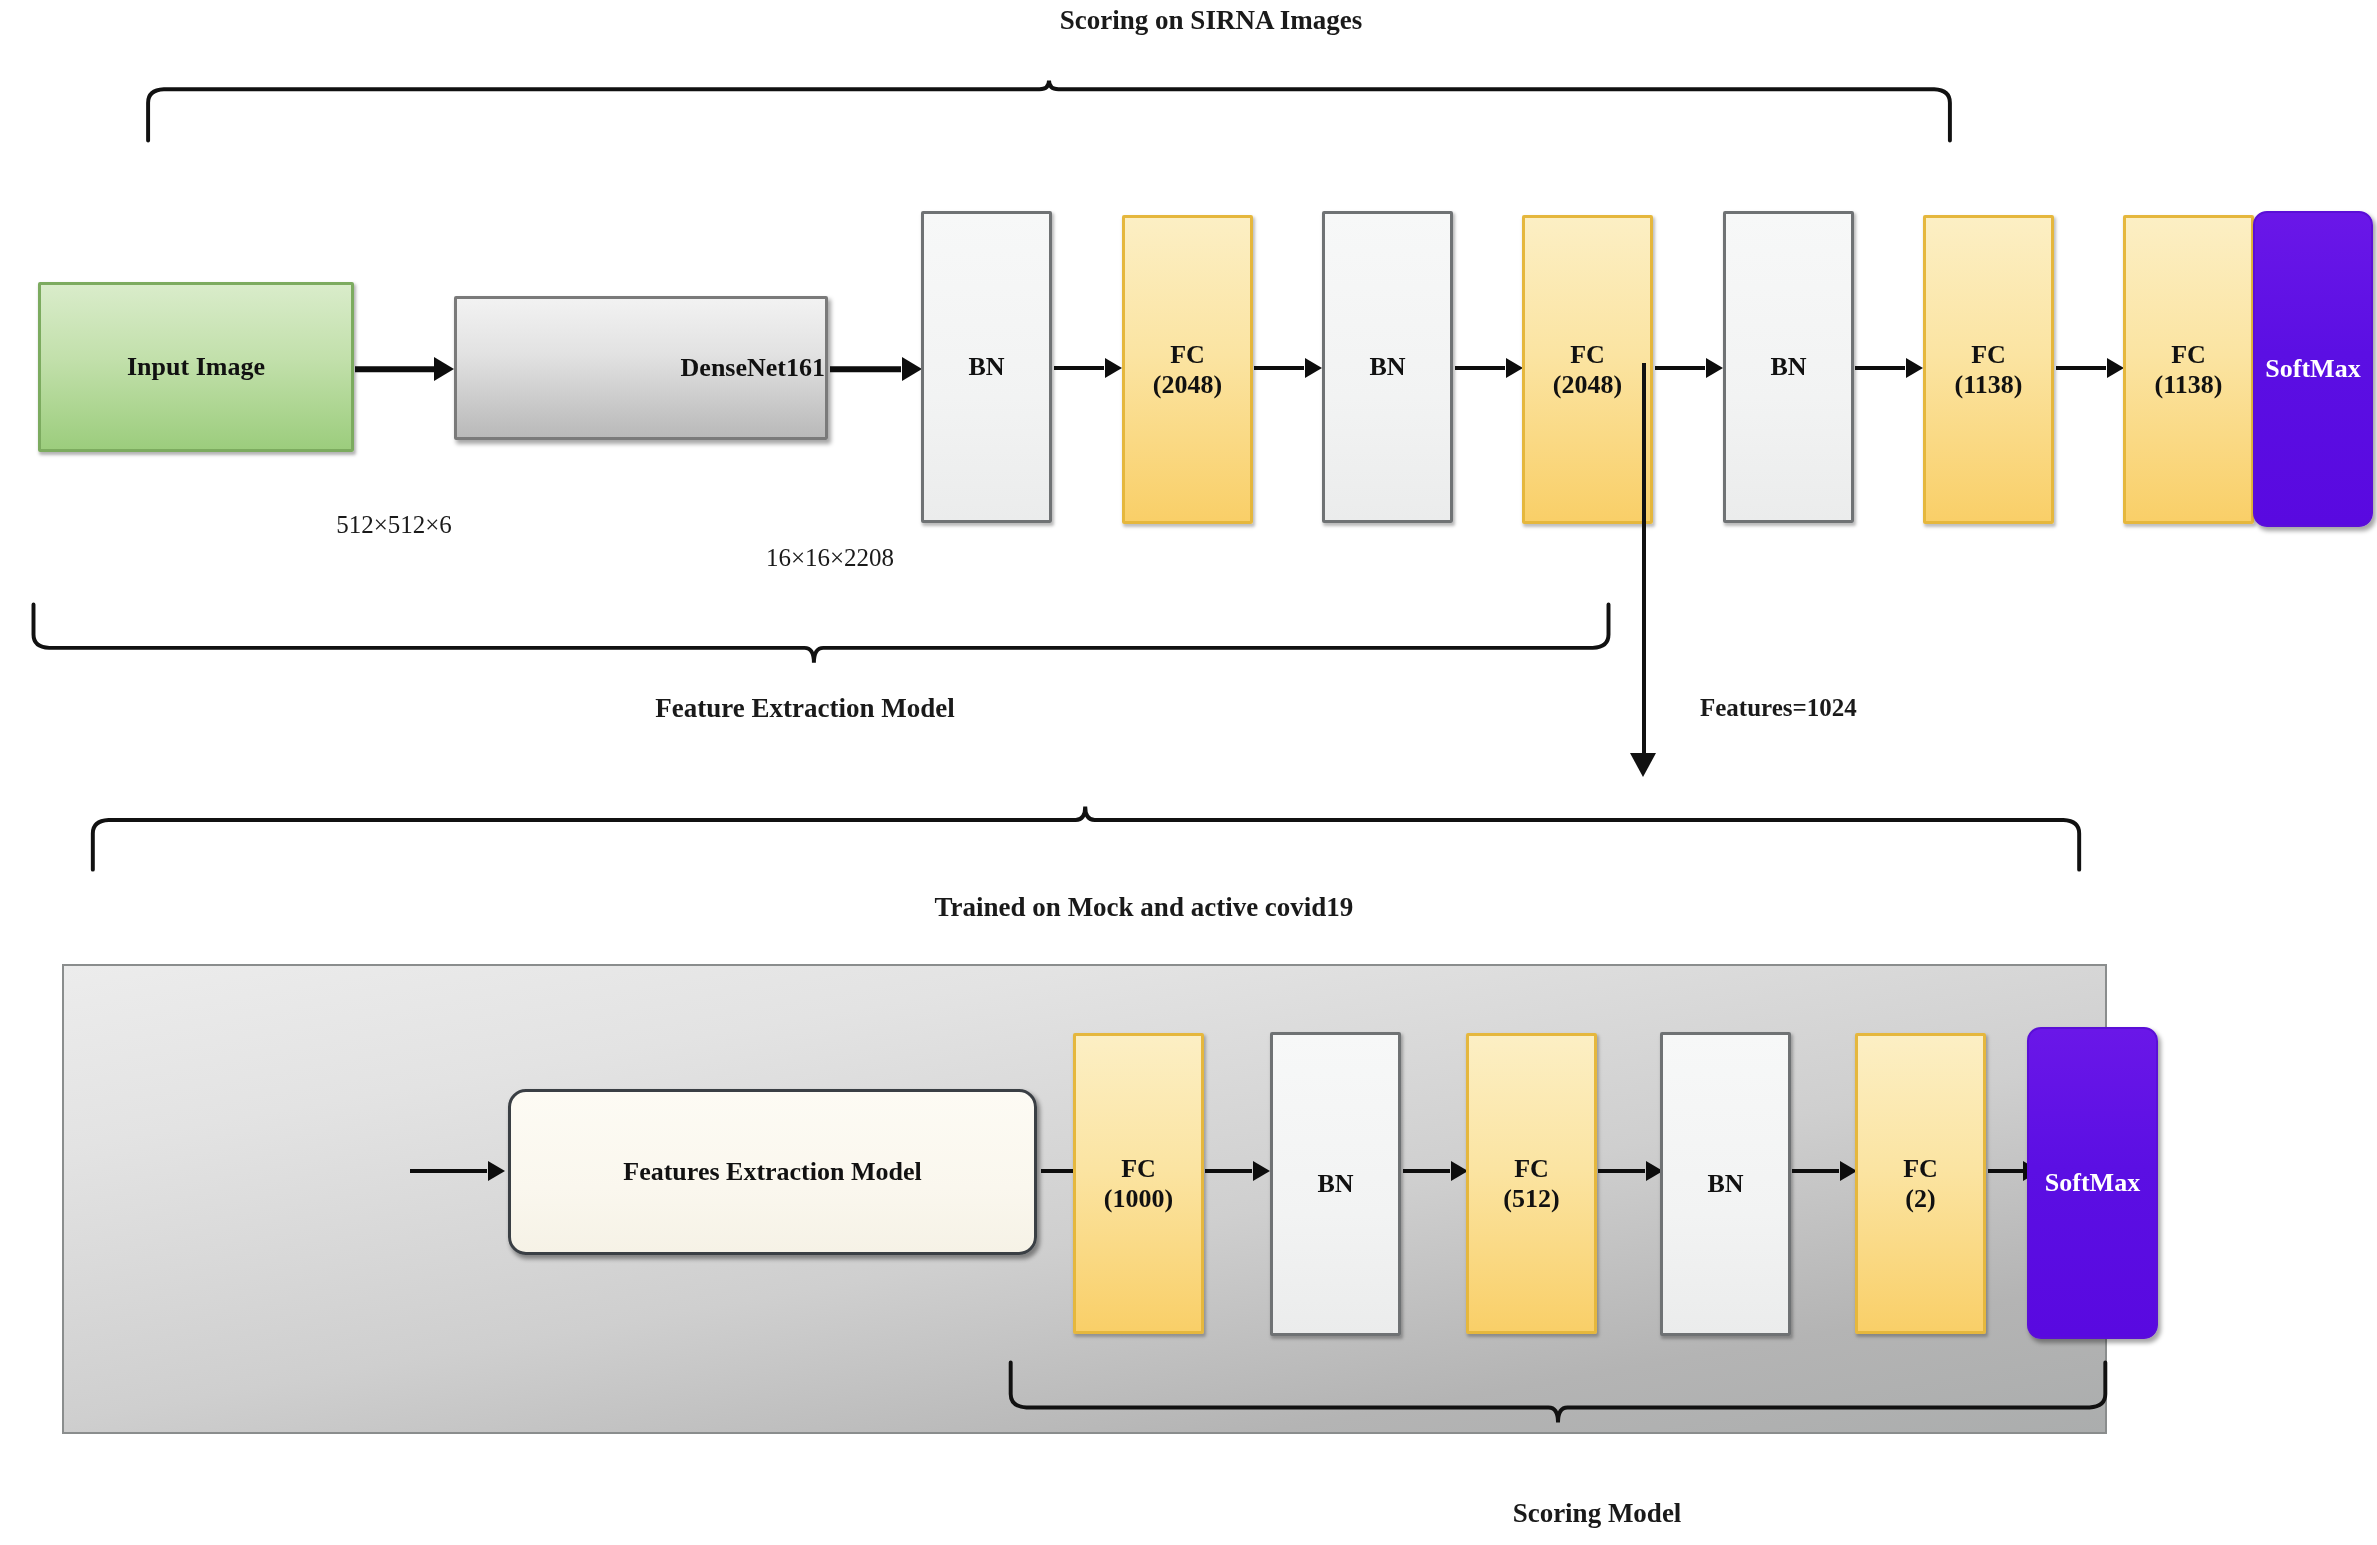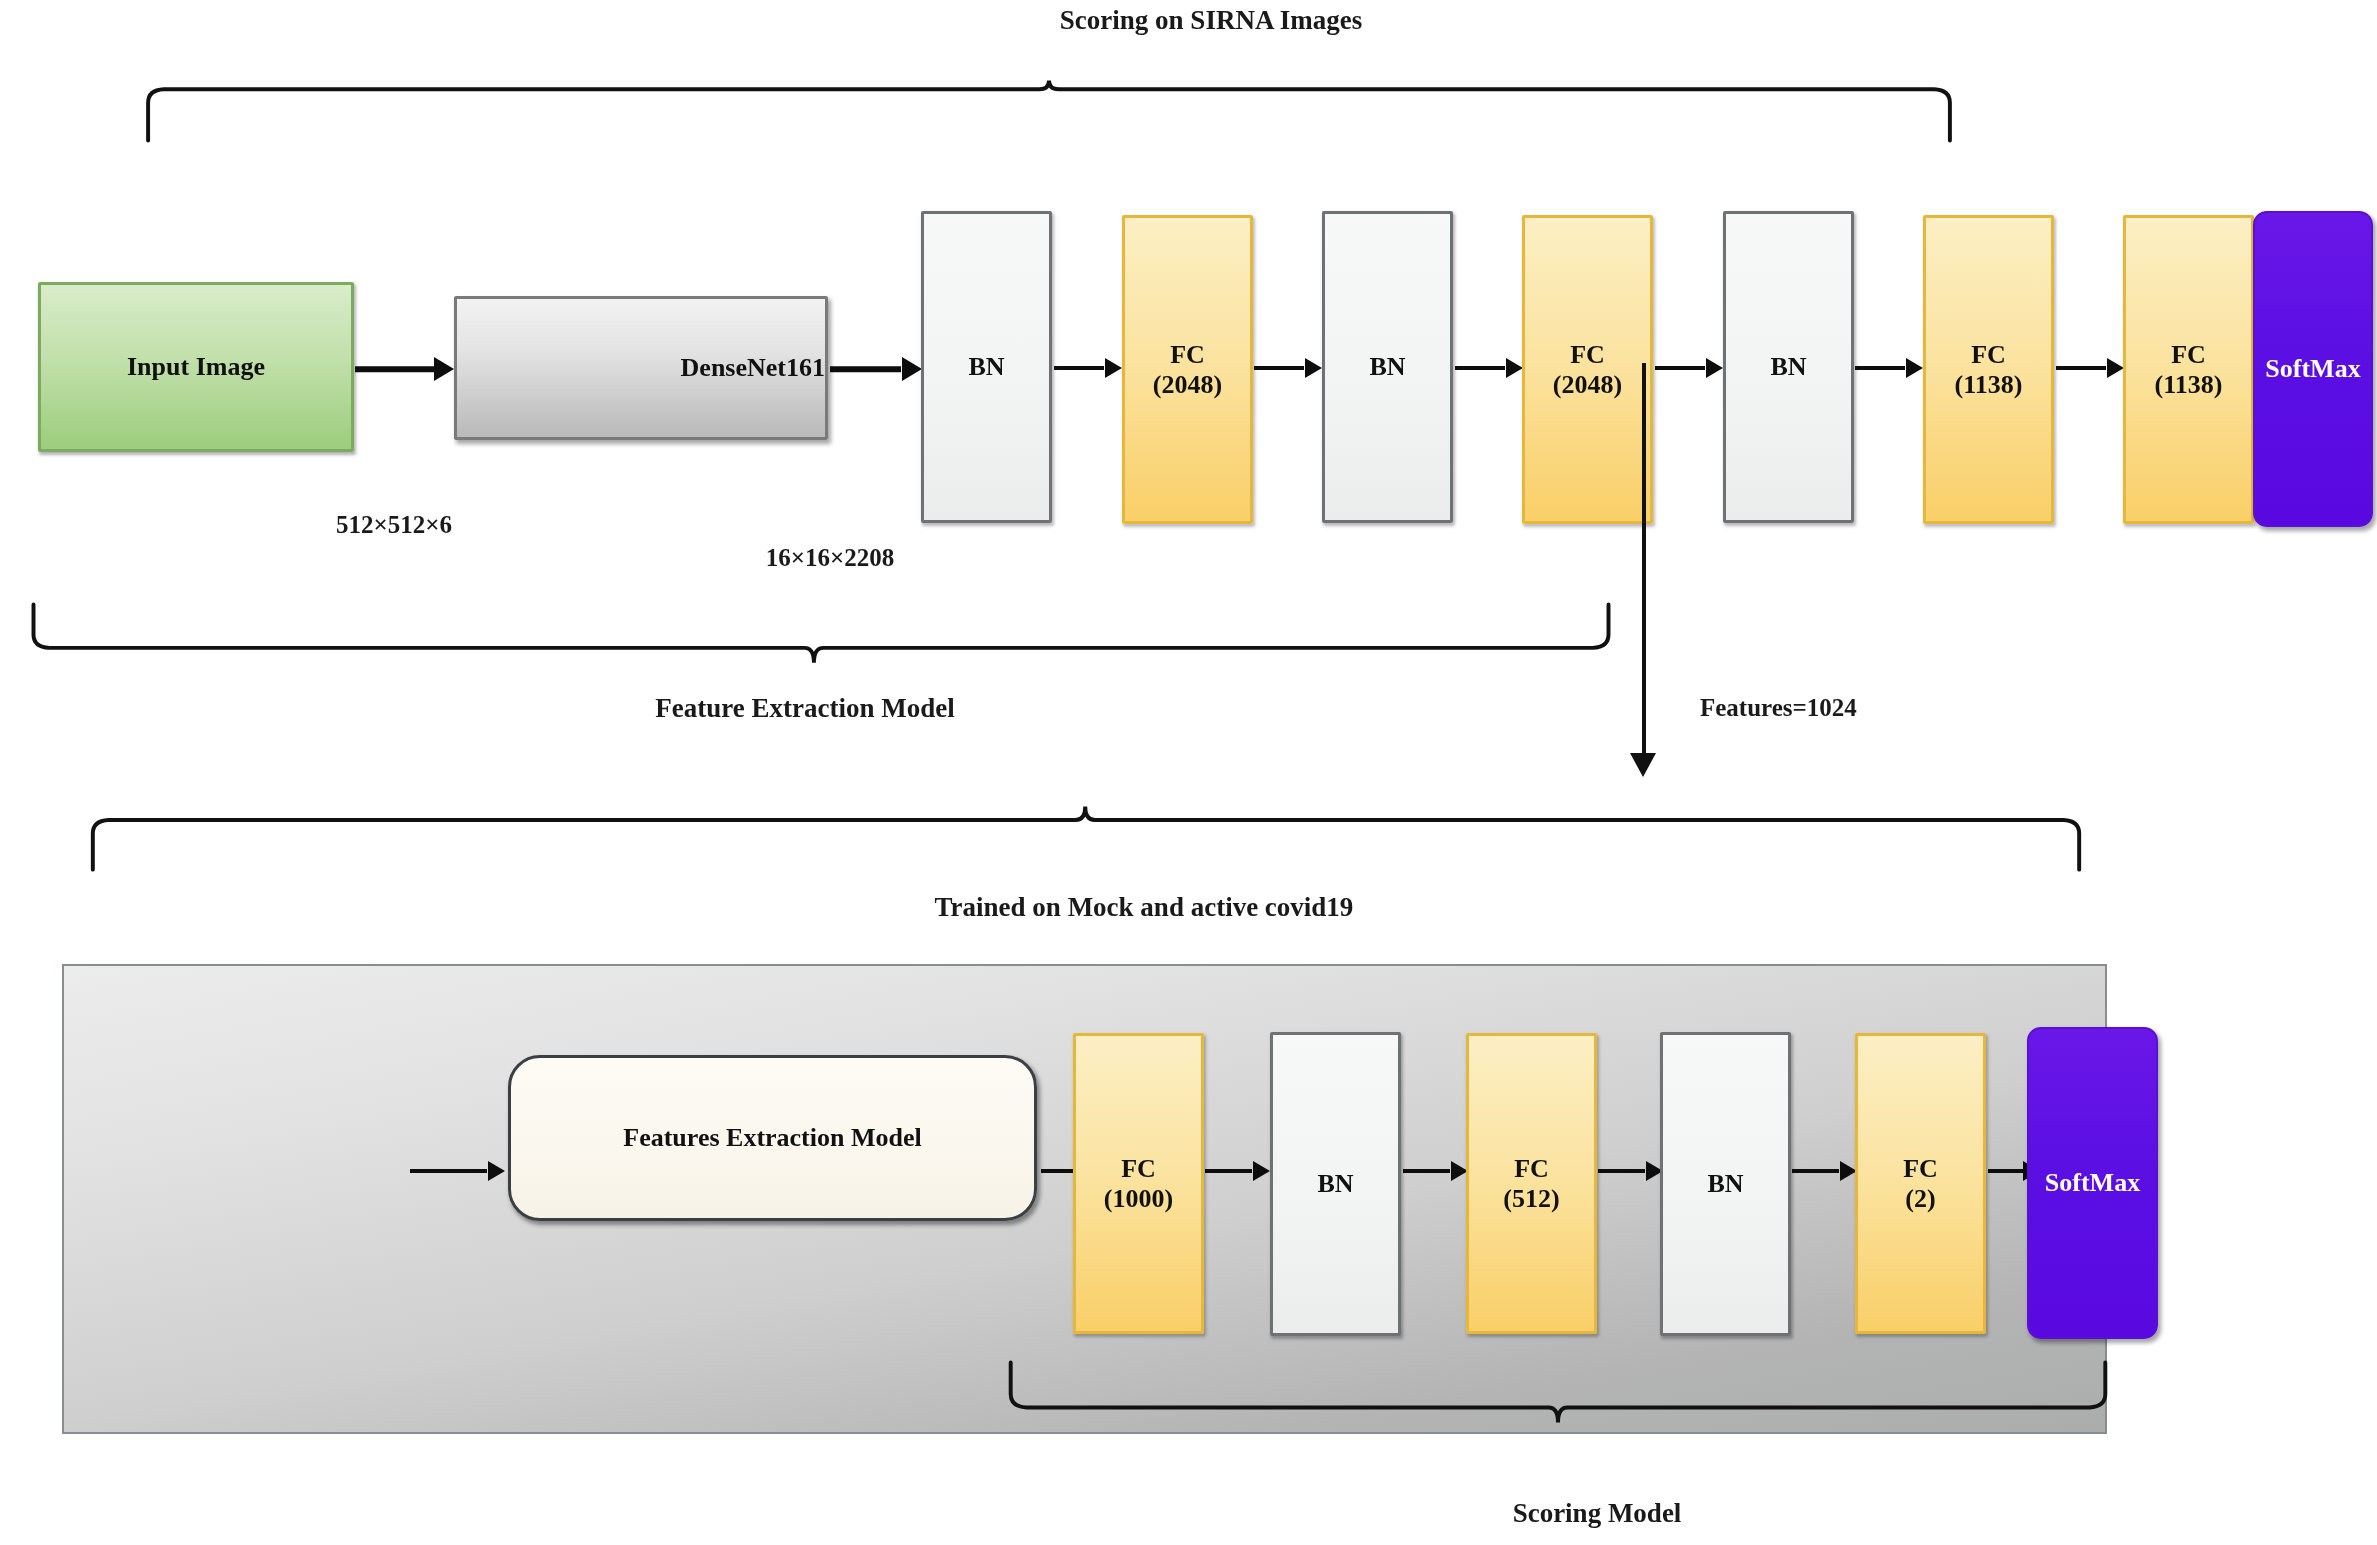--- a/index.html
+++ b/index.html
@@ -11,21 +11,21 @@
   .stage{position:absolute;left:0;top:0;width:2377px;height:1545px;}
 
   
   .lbl{
     position:absolute;
     font-family:"Liberation Serif","DejaVu Serif",serif;
     font-weight:700;color:#1a1a1a;white-space:nowrap;
     text-align:center;line-height:1.1;
   }
   .lbl.t-section{font-size:27px;}
-  .lbl.t-dim{font-size:25px;font-weight:700;}
+  .lbl.t-dim{font-size:25px;font-weight:400;}
   .lbl.t-feat{font-size:25px;}
 
   
   .node{
     position:absolute;box-sizing:border-box;
     display:flex;align-items:center;justify-content:center;
     text-align:center;line-height:1.15;
     font-family:"Liberation Serif","DejaVu Serif",serif;
     font-weight:700;color:#111111;
     border-radius:2px;
@@ -225,21 +225,21 @@
   <div class="lbl t-section" style="left:1144px;top:893px;transform:translateX(-50%);">Trained on Mock and active covid19</div>
 
   <div class="panel" style="left:62px;top:964px;width:2045px;height:470px;"></div>
 
 
   <div class="arrow right thin" style="left:410px;top:1161px;width:95px;height:20.5px;">
     <div class="shaft" style="width:77px;"></div>
       <div class="head"></div>
   </div>
 
-  <div class="node n-cream" style="left:508px;top:1055px;width:529px;height:166px;border-radius:32px;">
+  <div class="node n-cream" style="left:508px;top:1089px;width:529px;height:166px;border-radius:18px;">
     <span class="cap">Features Extraction Model</span>
   </div>
 
   <div class="arrow right thin" style="left:1041px;top:1161px;width:58px;height:20.5px;">
     <div class="shaft" style="width:41px;"></div>
       <div class="head"></div>
   </div>
 
   <div class="node n-fc" style="left:1073px;top:1033px;width:131px;height:301px;">
     <span class="cap">FC

